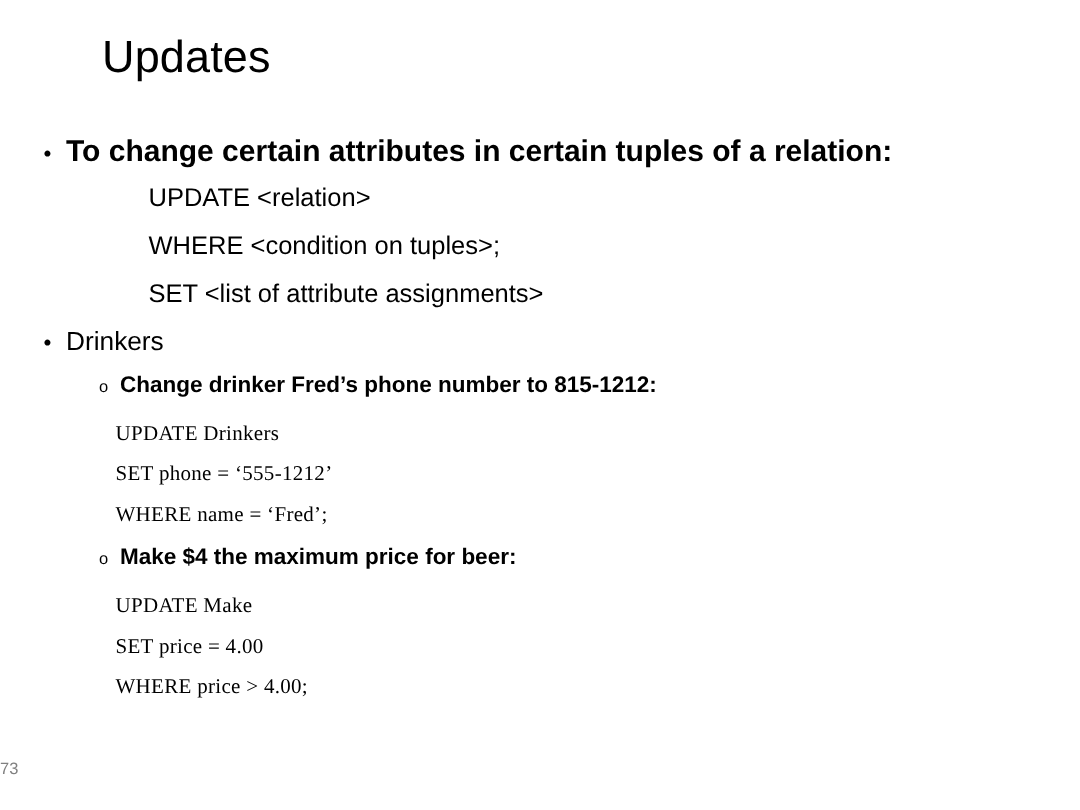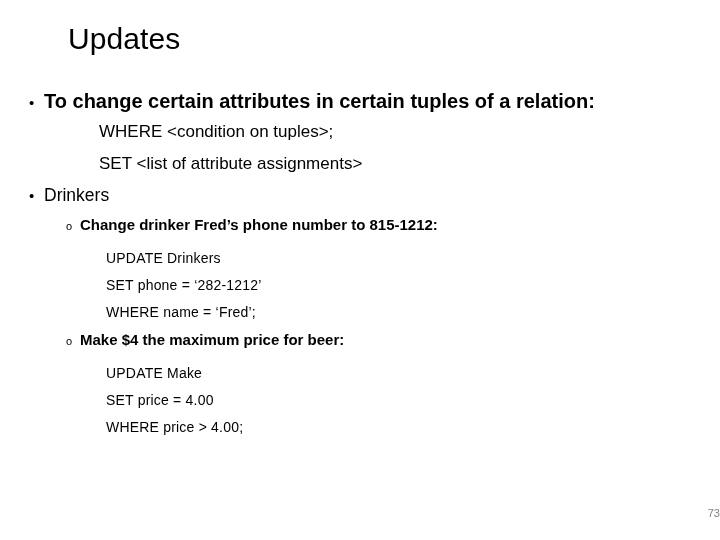--- a/index.html
+++ b/index.html
@@ -101,73 +101,74 @@
     font-weight: 400;
   }
   .lvl2 .bullet-text {
     font-size: 15px;
     line-height: 18px;
     font-weight: 700;
   }
 
   
   .code-line {
-    padding-left: 106px;
-    font-family: Liberation Sans, sans-serif;
+    padding-left: 77px;
+    font-family: Liberation Serif, serif;
     font-size: 14px;
     line-height: 16px;
     height: 27px;
     white-space: pre;
     letter-spacing: 0.2px;
   }
 
   .gap-small { height: 6px; }
 
   
   .page-number {
     position: absolute;
     left: 0;
     right: 0;
     top: 506px;
-    text-align: right;
+    text-align: left;
     font-size: 11px;
     line-height: 14px;
     color: #808080;
     font-weight: 400;
   }
 </style>
 </head>
 <body>
 
 <div class="slide">
 
   <div class="slide-title">Updates</div>
 
   <div class="body">
 
     <div class="bullet-row lvl1">
       <span class="bullet-mark">•</span>
       <span class="bullet-text">To change certain attributes in certain tuples of a relation:</span>
     </div>
 
+    <div class="sub-line">UPDATE &lt;relation&gt;</div>
     <div class="sub-line">WHERE &lt;condition on tuples&gt;;</div>
     <div class="sub-line">SET &lt;list of attribute assignments&gt;</div>
 
     <div class="bullet-row lvl1 regular">
       <span class="bullet-mark">•</span>
       <span class="bullet-text">Drinkers</span>
     </div>
 
     <div class="bullet-row lvl2">
       <span class="bullet-mark">o</span>
       <span class="bullet-text">Change drinker Fred’s phone number to 815-1212:</span>
     </div>
     <div class="gap-small"></div>
     <div class="code-line">UPDATE Drinkers</div>
-    <div class="code-line">SET phone = ‘282-1212’</div>
+    <div class="code-line">SET phone = ‘555-1212’</div>
     <div class="code-line">WHERE name = ‘Fred’;</div>
 
     <div class="bullet-row lvl2">
       <span class="bullet-mark">o</span>
       <span class="bullet-text">Make $4 the maximum price for beer:</span>
     </div>
     <div class="gap-small"></div>
     <div class="code-line">UPDATE Make</div>
     <div class="code-line">SET price = 4.00</div>
     <div class="code-line">WHERE price &gt; 4.00;</div>

